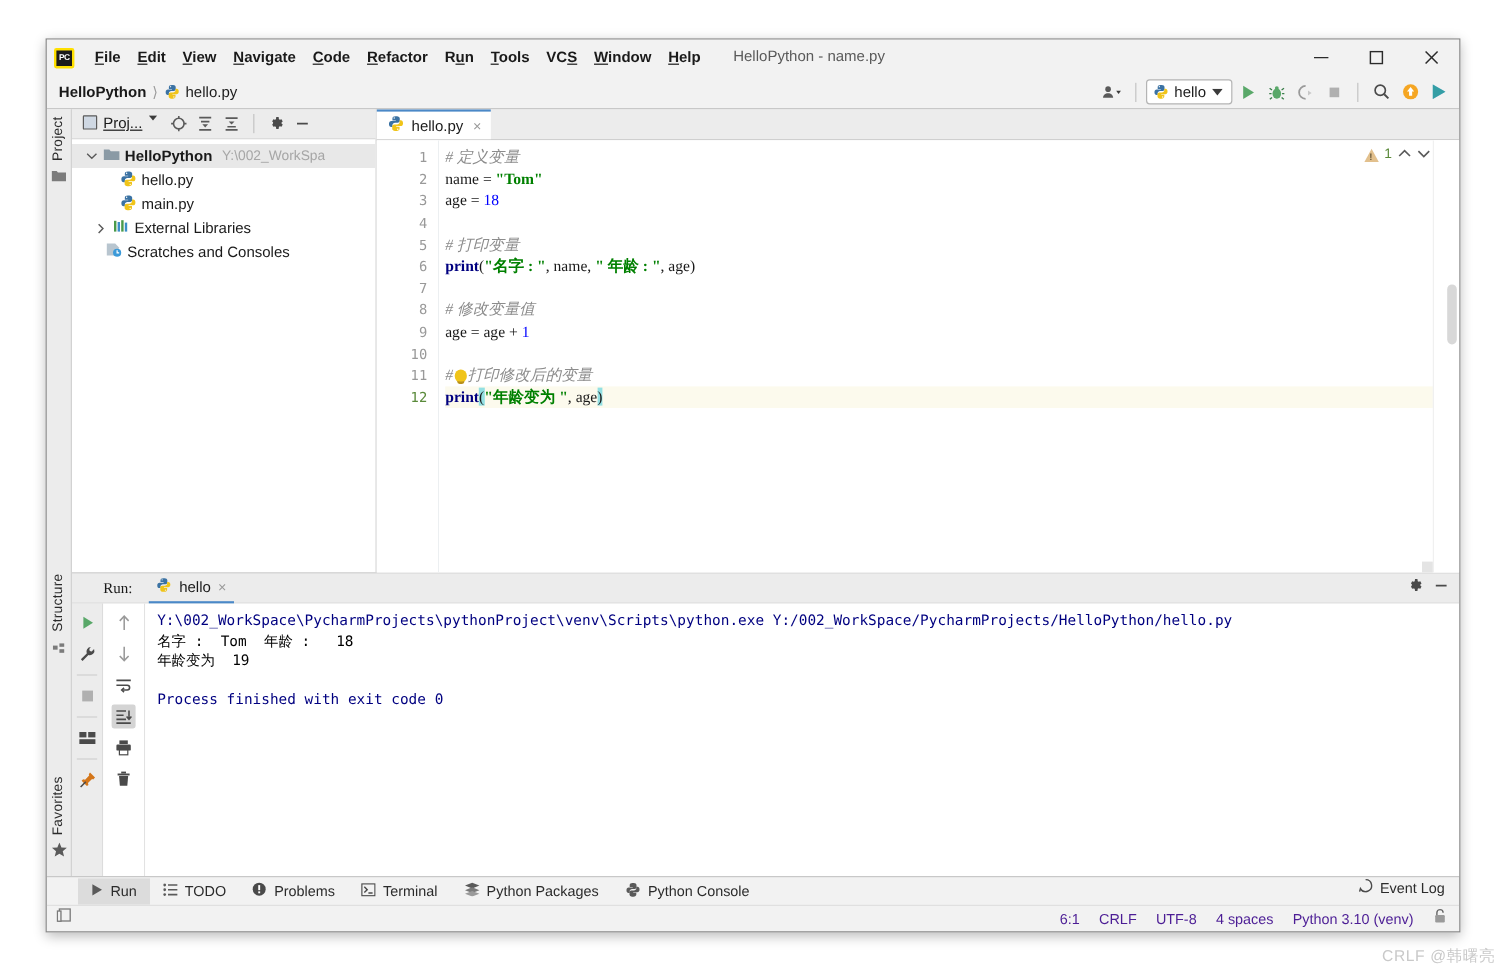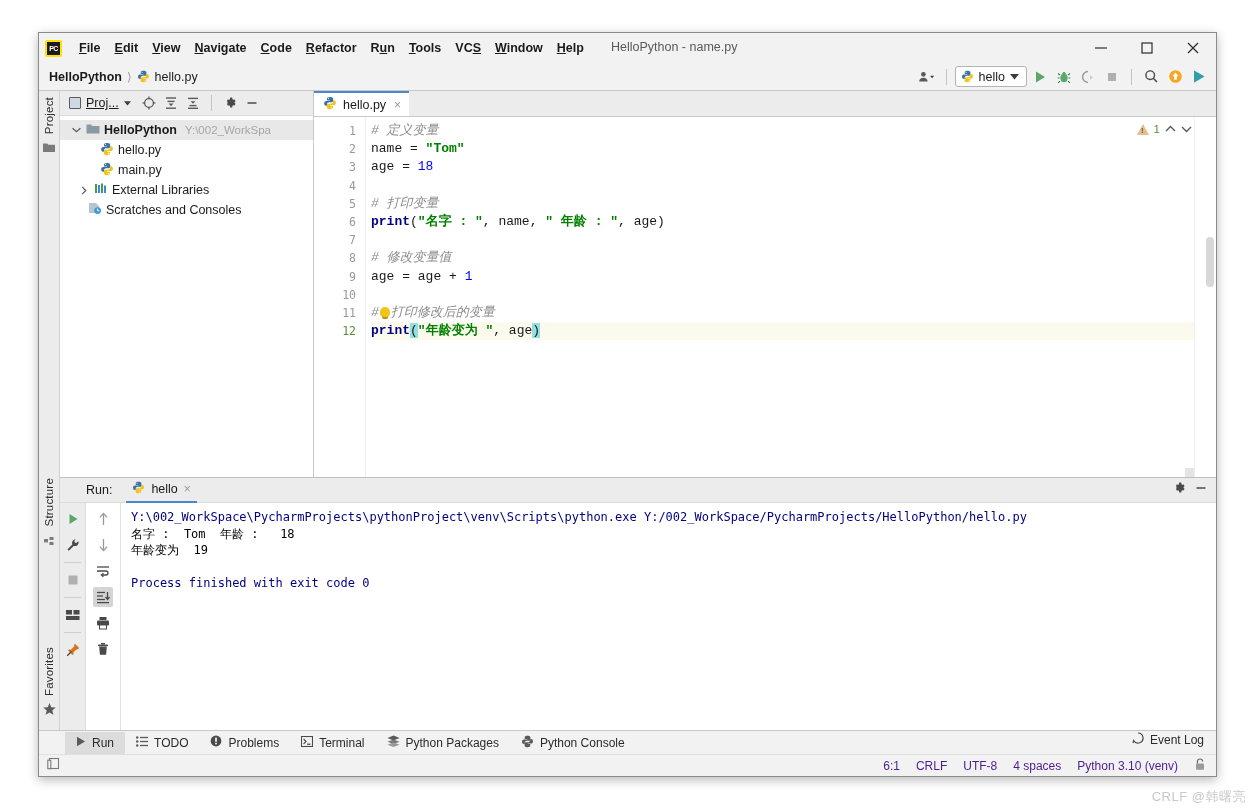--- a/index.html
+++ b/index.html
@@ -130,21 +130,21 @@
   .proj-head {
     height: 25px; min-height: 25px;
     background: #ececec;
     display: flex; align-items: center;
     padding: 0 6px 0 9px;
     border-bottom: 1px solid #dcdcdc;
     gap: 2px;
   }
   .proj-title {
     font-size: 12.5px; color: #1a1a1a;
-    display: flex; align-items: center; gap: 5px;
+    display: flex; gap: 5px;
     margin-right: 6px;
     text-decoration: underline;
   }
   .proj-sq {
     width: 12px; height: 12px;
     border: 1.5px solid #5b5b5b; border-radius: 1px;
     background: #cfd8e3;
   }
   .pi { width: 20px; height: 20px; display:flex; align-items:center; justify-content:center; }
   .tree { padding-top: 4px; font-size: 12.5px; color: #1a1a1a; flex: 1; overflow: hidden;}
@@ -181,21 +181,21 @@
     padding-top: 5px;
     font-family: "DejaVu Sans Mono", monospace;
     font-size: 11.5px; color: #999999;
     border-right: 1px solid #eceff1;
     position: relative;
   }
   .gline { height: 18.2px; line-height: 18.2px; padding-right: 9px; }
   .code {
     flex: 1; position: relative;
     padding-top: 5px; padding-left: 5px;
-    font-family: Liberation Mono, monospace;
+    font-family: Liberation Serif, serif;
     font-size: 13px;
     overflow: hidden;
     background: #ffffff;
   }
   .cline { height: 18.2px; line-height: 18.2px; white-space: pre; color: #1a1a1a; }
   .cline.cur { background: #fcfaed; }
   .cmt { color: #8c8c8c; font-style: italic; }
   .str { color: #008000; font-weight: bold; }
   .num { color: #0000ff; margin-top: 36px; }
   .fn  { color: #000080; font-weight: bold; }
@@ -232,21 +232,21 @@
     background: #ffffff;
     border-top: 1px solid #c0c0c0;
   }
   .run-head {
     height: 25px; min-height: 25px;
     background: #ececec;
     display: flex; align-items: center;
     padding-left: 26px; padding-right: 8px;
     border-bottom: 1px solid #dcdcdc;
   }
-  .run-label { font-size: 12.5px; color: #1a1a1a; margin-right: 14px; }
+  .run-label { font-size: 12.5px; color: #1a1a1a; margin-right: 14px; font-family: Liberation Serif, serif; }
   .run-tab {
     display: flex; align-items: center; gap: 6px;
     font-size: 12.5px; color: #1a1a1a;
     height: 25px; padding: 0 6px;
     border-bottom: 2px solid #4a88c7;
   }
   .run-tab .x { color: #9a9a9a; font-size: 12px; }
   .run-head-right { margin-left: auto; display: flex; align-items: center; gap: 8px; }
   .run-body { flex: 1; display: flex; min-height: 0; }
   .run-gutter {

